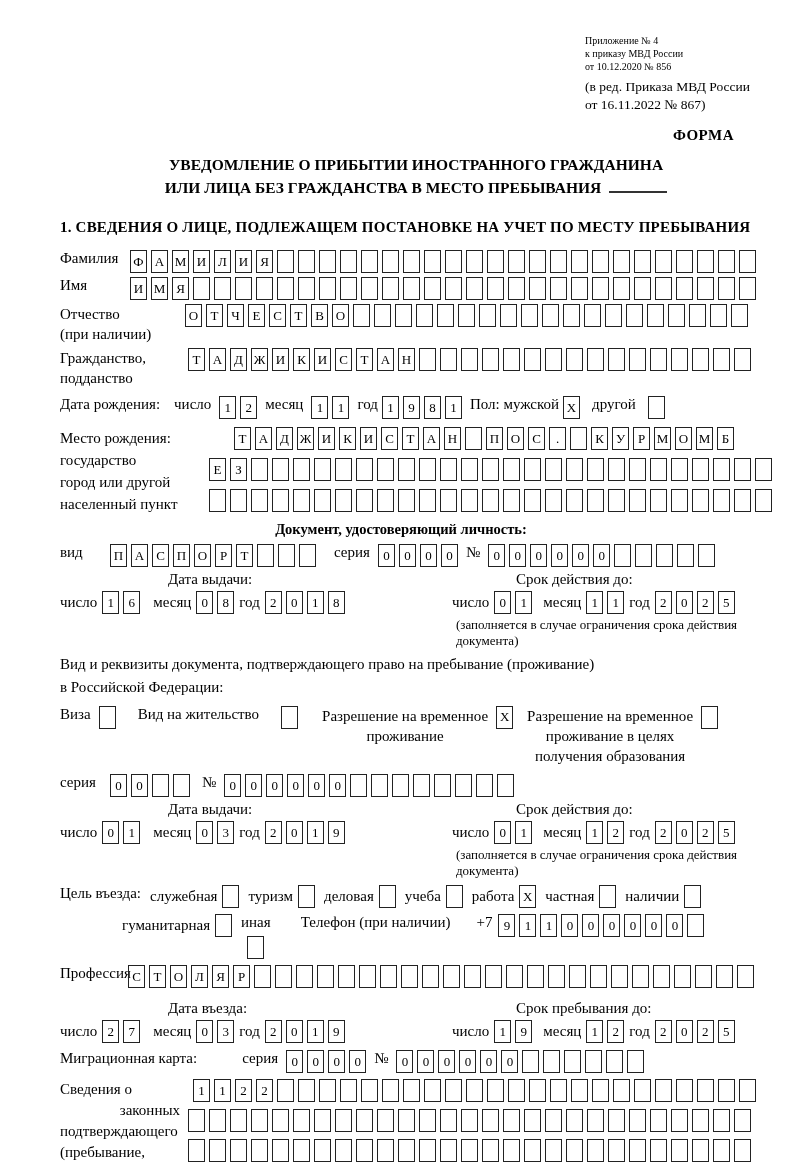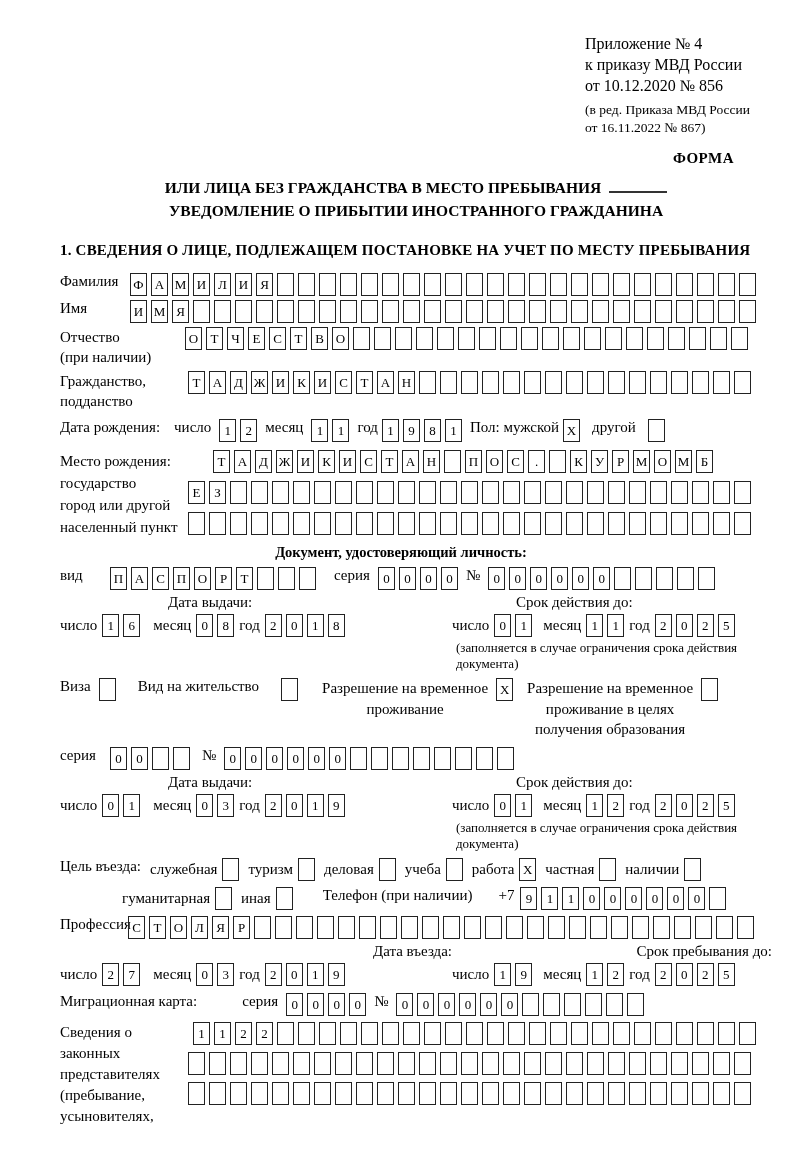--- a/index.html
+++ b/index.html
@@ -1,20 +1,20 @@
 <!DOCTYPE html>
 <html lang="ru"><head>
 <meta charset="utf-8">
 <style>
   html,body{margin:0;padding:0;background:#fff;}
   body{width:800px;height:1163px;overflow:hidden;color:#000;
        font-family:"Liberation Serif","DejaVu Serif",serif;font-size:15px;}
   .page{box-sizing:border-box;width:800px;height:1163px;padding:34px 28px 0 60px;position:relative;}
 
-  .appendix{margin-left:525px;font-size:16px;line-height:1.3;}
+  .appendix{margin-left:525px;font-size:10px;line-height:1.3;}
   .amendment{margin-left:525px;font-size:13.5px;line-height:1.3;margin-top:5px;}
   .forma{font-weight:bold;text-align:right;padding-right:38px;margin-top:14px;font-size:15px;letter-spacing:.5px;}
 
   .title{font-weight:bold;text-align:center;font-size:15.5px;line-height:1.45;margin-top:10px;}
   .title-blank{display:inline-block;width:58px;border-bottom:2px solid #333;height:12px;margin-left:8px;}
 
   .sec1{font-weight:bold;font-size:15px;margin-top:20px;margin-bottom:14px;letter-spacing:.2px;}
 
   .row{display:flex;align-items:flex-start;margin-bottom:4px;}
   .row.top{align-items:flex-start;}
@@ -58,22 +58,22 @@
     <div>к приказу МВД России</div>
     <div>от 10.12.2020 № 856</div>
   </div>
   <div class="amendment">
     <div>(в ред. Приказа МВД России</div>
     <div>от 16.11.2022 № 867)</div>
   </div>
   <div class="forma">ФОРМА</div>
 
   <div class="title">
+    <div>УВЕДОМЛЕНИЕ О ПРИБЫТИИ ИНОСТРАННОГО ГРАЖДАНИНА</div>
     <div><span>ИЛИ ЛИЦА БЕЗ ГРАЖДАНСТВА В МЕСТО ПРЕБЫВАНИЯ</span><span class="title-blank"></span></div>
-    <div>УВЕДОМЛЕНИЕ О ПРИБЫТИИ ИНОСТРАННОГО ГРАЖДАНИНА</div>
   </div>
 
   <div class="sec1">1. СВЕДЕНИЯ О ЛИЦЕ, ПОДЛЕЖАЩЕМ ПОСТАНОВКЕ НА УЧЕТ ПО МЕСТУ ПРЕБЫВАНИЯ</div>
 
   <div class="row">
     <span class="lbl w70">Фамилия</span>
     <span class="cells">
         <span class="cell">Ф</span>
         <span class="cell">А</span>
         <span class="cell">М</span>
@@ -237,21 +237,21 @@
     <span class="lbl ml8">Пол: мужской</span>
     <span class="cells" style="margin-left:4px;">
         <span class="cell">X</span>
       </span>
     <span class="lbl ml12">другой</span>
     <span class="cells ml12">
         <span class="cell"></span>
       </span>
   </div>
 
-  <div class="row top" style="margin-top:8px;">
+  <div class="row top" style="margin-top:8px;justify-content:space-between;">
     <span class="lbl w120 multi">
       <span>Место рождения:</span>
       <span>государство</span>
       <span>город или другой</span>
       <span>населенный пункт</span>
     </span>
     <div class="stack ml8">
       <span class="cells ml25">
           <span class="cell">Т</span>
           <span class="cell">А</span>
@@ -419,20 +419,24 @@
             <span class="cell">2</span>
             <span class="cell">0</span>
             <span class="cell">2</span>
             <span class="cell">5</span>
           </span>
       </div>
       <div class="note">(заполняется в случае ограничения срока действия документа)</div>
     </div>
   </div>
 
+  <div class="intro">
+    <div>Вид и реквизиты документа, подтверждающего право на пребывание (проживание)</div>
+    <div>в Российской Федерации:</div>
+  </div>
 
   <div class="chk-row">
     <span class="chk-pair">
       <span>Виза</span>
       <span class="cells">
           <span class="cell"></span>
         </span>
     </span>
     <span class="chk-pair" style="margin-left:22px;">
       <span>Вид на жительство</span>
@@ -582,21 +586,21 @@
       </span>
   </div>
 
   <div class="row" style="margin-top:6px;">
     <span class="opt" style="margin-left:62px;">
         <span>гуманитарная</span>
         <span class="cells">
           <span class="cell"></span>
         </span>
       </span>
-    <span class="opt" style="">
+    <span class="opt" style="flex-direction:column;">
         <span>иная</span>
         <span class="cells">
           <span class="cell"></span>
         </span>
       </span>
     <span class="lbl" style="margin-left:30px;">Телефон (при наличии)</span>
     <span class="lbl" style="margin-left:26px;">+7</span>
     <span class="cells" style="margin-left:6px;">
         <span class="cell">9</span>
         <span class="cell">1</span>
@@ -640,21 +644,21 @@
         <span class="cell"></span>
         <span class="cell"></span>
         <span class="cell"></span>
         <span class="cell"></span>
         <span class="cell"></span>
         <span class="cell"></span>
         <span class="cell"></span>
       </span>
   </div>
 
-  <div class="daterow" style="margin-top:4px;text-align:right;">
+  <div class="daterow" style="margin-top:12px;">
     <div class="datecol-l">
       <div class="dg-head center-l">Дата въезда:</div>
       <div class="dg">
         <span>число</span>
         <span class="cells">
             <span class="cell">2</span>
             <span class="cell">7</span>
           </span>
         <span style="margin-left:8px;">месяц</span>
         <span class="cells">
@@ -716,22 +720,22 @@
         <span class="cell"></span>
         <span class="cell"></span>
         <span class="cell"></span>
         <span class="cell"></span>
       </span>
   </div>
 
   <div class="row top" style="margin-top:6px;">
     <span class="lbl w120 multi" style="line-height:21px;">
       <span style="line-height:21px;">Сведения о</span>
-      <span style="line-height:21px;">законных</span>
-      <span style="line-height:21px;">представителях</span>
+      <span style="line-height:21px;text-align:right;">законных</span>
+      <span style="line-height:21px;">подтверждающего</span>
       <span style="line-height:21px;">(пребывание,</span>
       <span style="line-height:21px;">усыновителях,</span>
 
     </span>
     <div class="stack ml8" style="gap:7px;">
       <span class="cells" style="margin-left:5px;">
           <span class="cell">1</span>
           <span class="cell">1</span>
           <span class="cell">2</span>
           <span class="cell">2</span>

